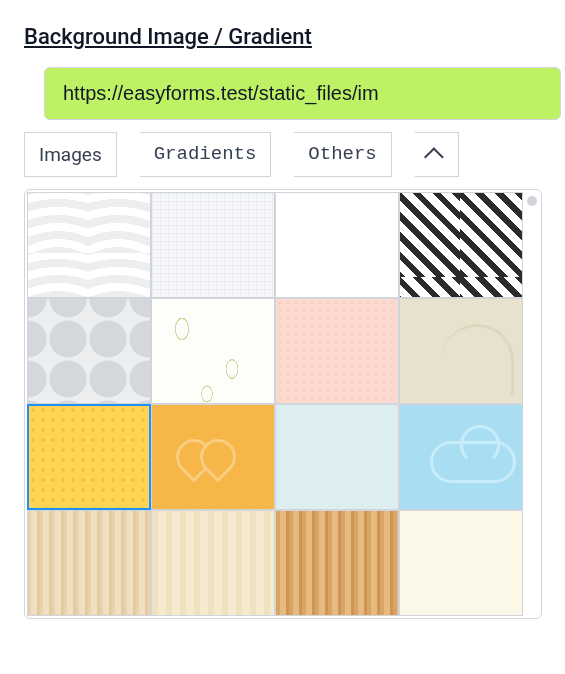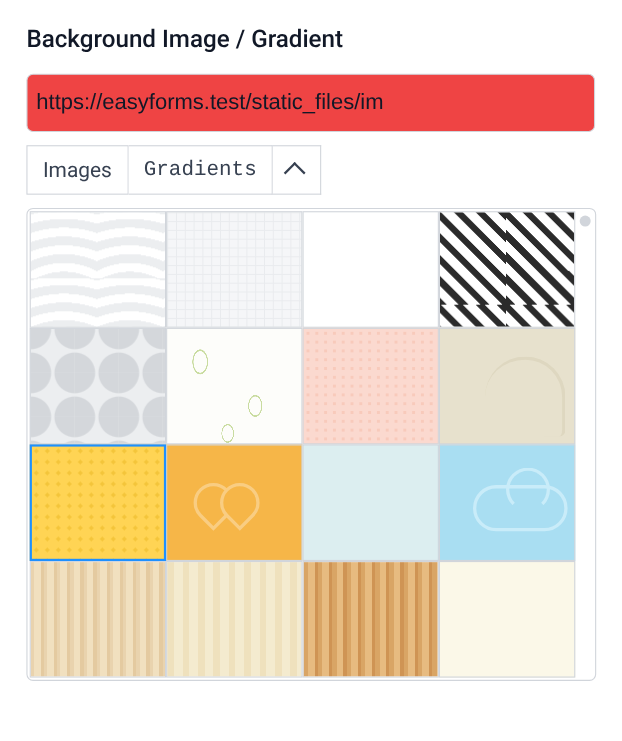--- a/index.html
+++ b/index.html
@@ -9,35 +9,38 @@
     font-family: -apple-system, BlinkMacSystemFont, "Segoe UI", Roboto, sans-serif;
     background: #fff;
     color: #1f2937;
     width: 565px;
   }
   .section-title {
     font-size: 22px;
     font-weight: 500;
     margin-bottom: 18px;
     color: #111827;
+    text-decoration: underline;
   }
   .url-input {
     width: 100%;
-    padding: 14px 8px;
+    padding: 14px 18px;
     font-size: 20px;
     border: 1px solid #d1d5db;
     border-radius: 6px;
     color: #111827;
-    background: #ef4444;
+    background: #bef264;
     outline: none;
     margin-bottom: 12px;
+    margin-left: 20px;
   }
   .tabs-row {
     display: flex;
     margin-bottom: 12px;
+    gap: 23px;
   }
   .tab {
     padding: 10px 14px;
     font-size: 19px;
     border: 1px solid #d1d5db;
     background: #fff;
     color: #374151;
     cursor: pointer;
     user-select: none;
   }
@@ -207,20 +210,21 @@
 
 
 
 <div class="section-title">Background Image / Gradient</div>
 
 <input class="url-input" type="text" value="https://easyforms.test/static_files/im" style="">
 
 <div class="tabs-row">
   <div class="tab">Images</div>
   <div class="tab">Gradients</div>
+  <div class="tab">Others</div>
   <div class="tab tab-collapse">
     <span class="chevron-up"></span>
   </div>
 </div>
 
 <div class="grid-wrap">
   <div class="scroll-track"></div>
   <div class="thumbs" id="thumbs">
       <div class="thumb p-waves"></div>
       <div class="thumb p-subtlegrid"></div>

